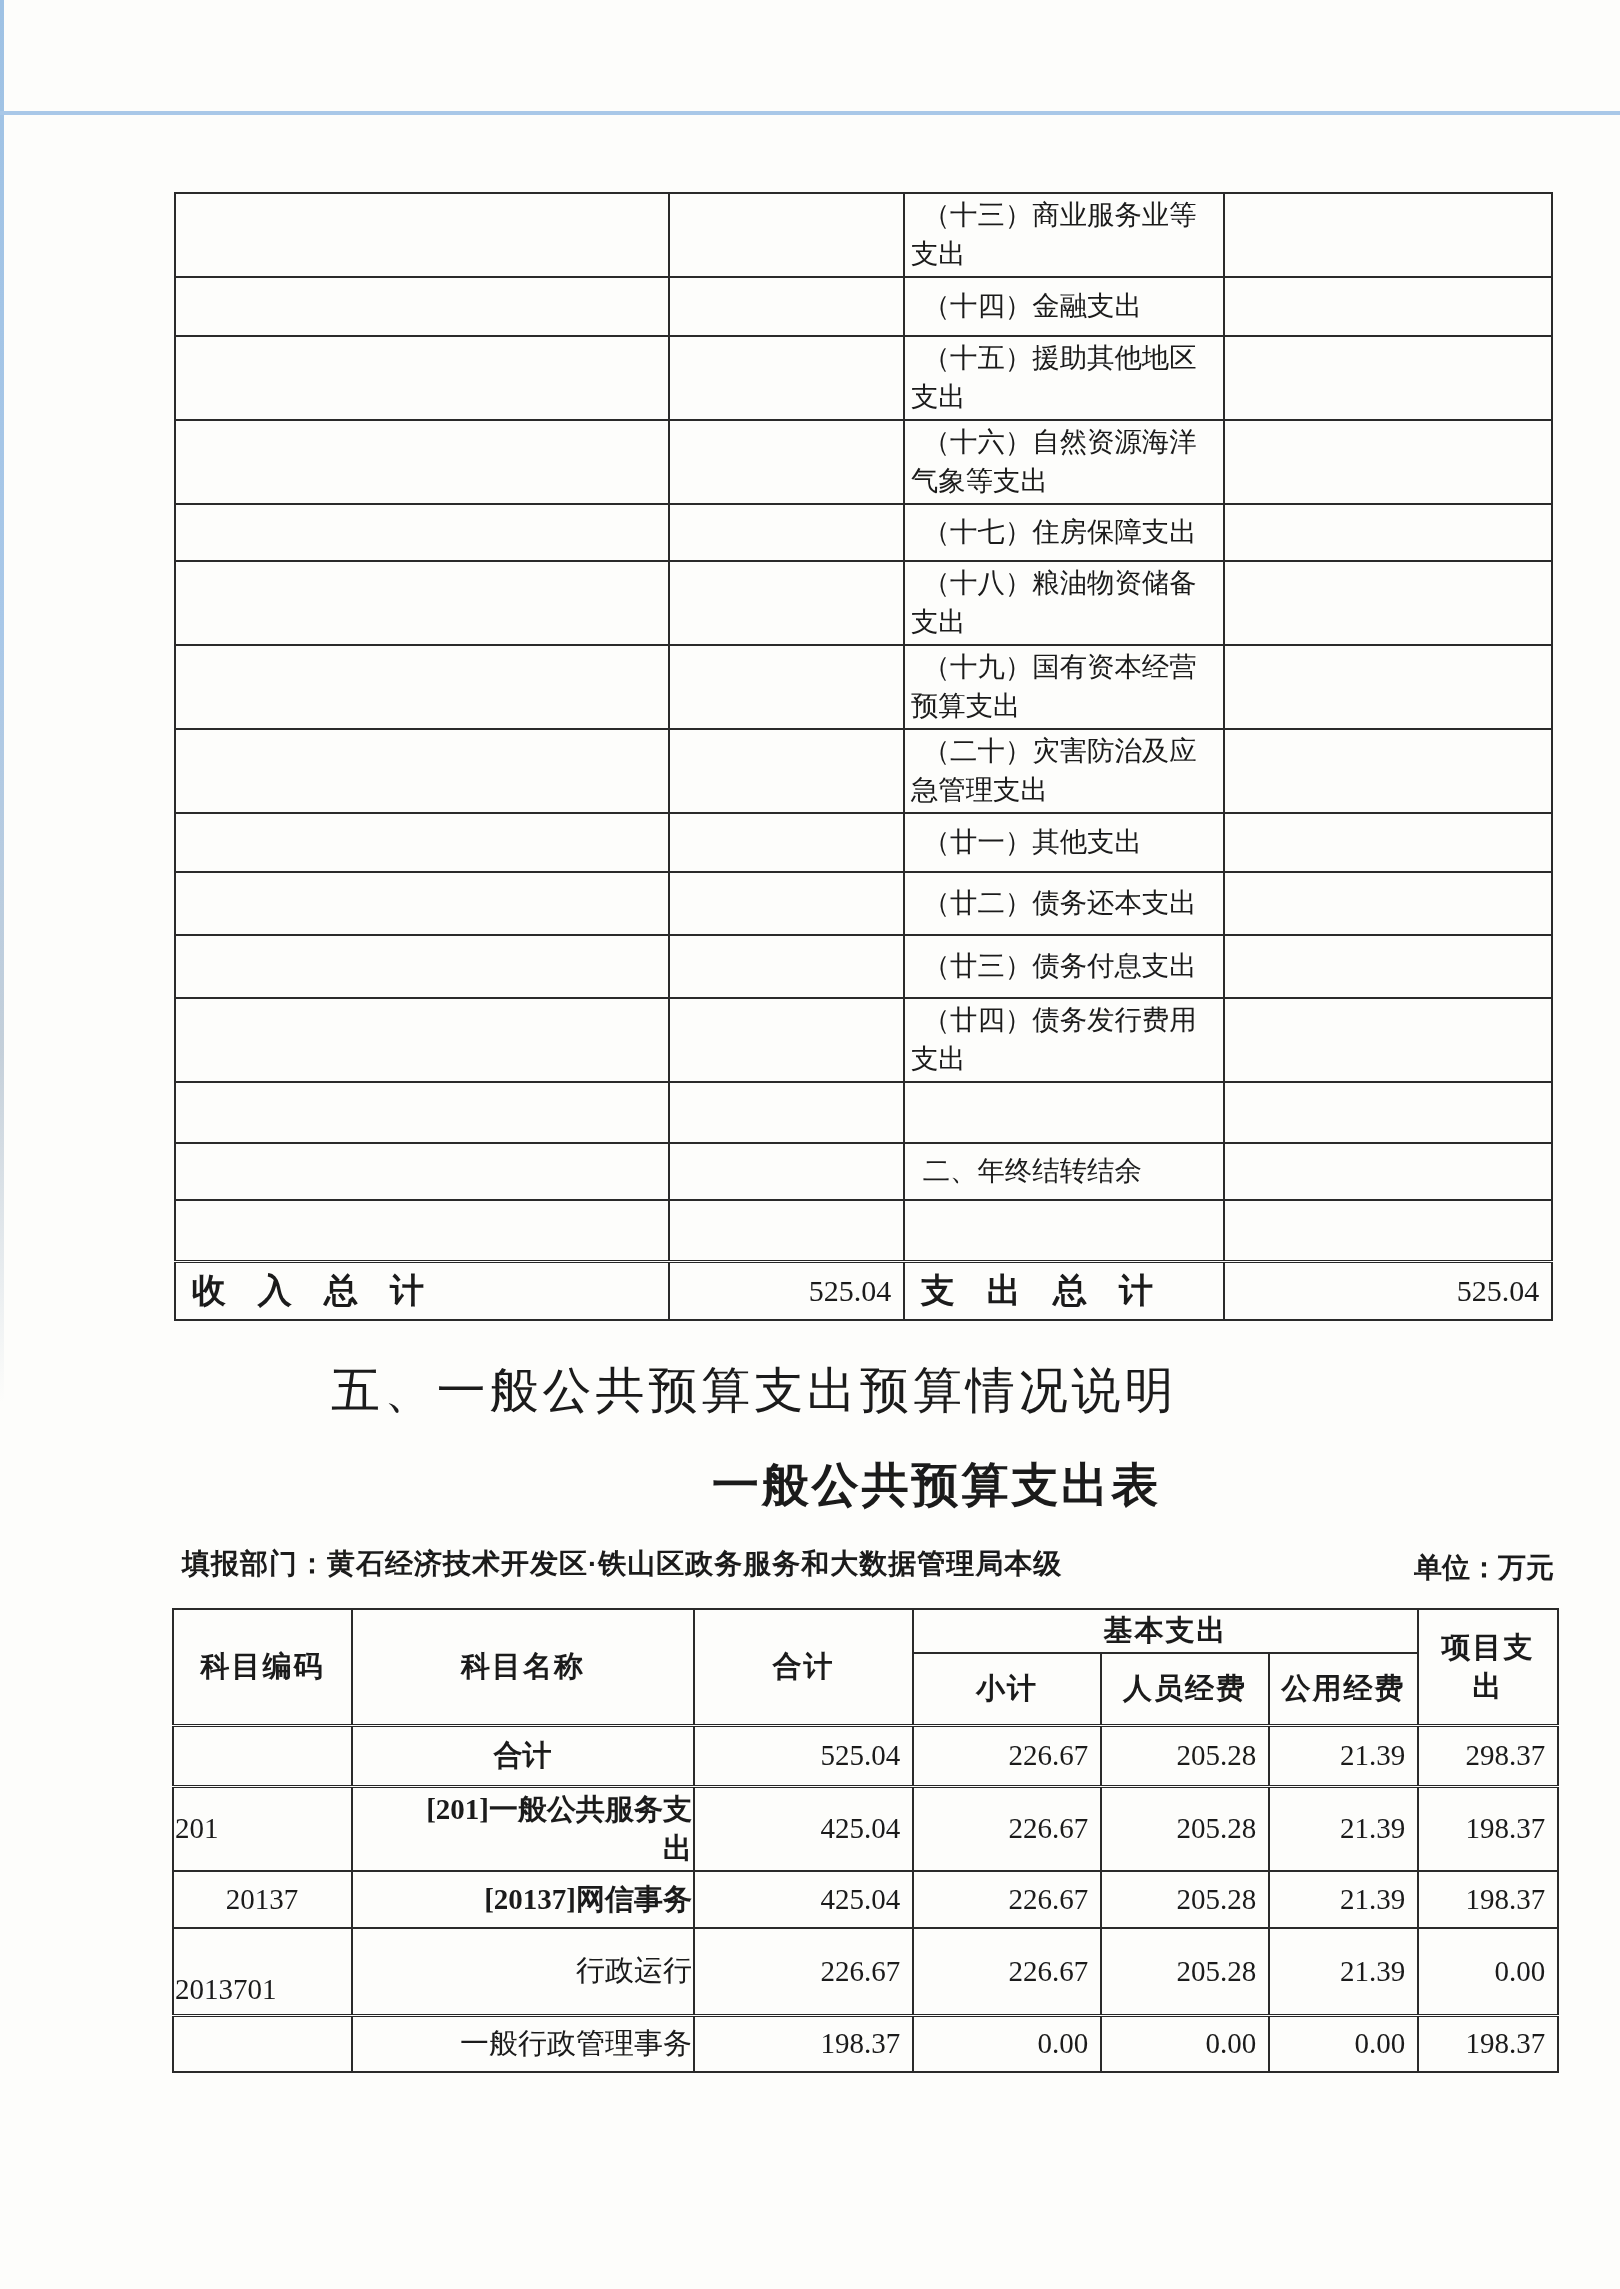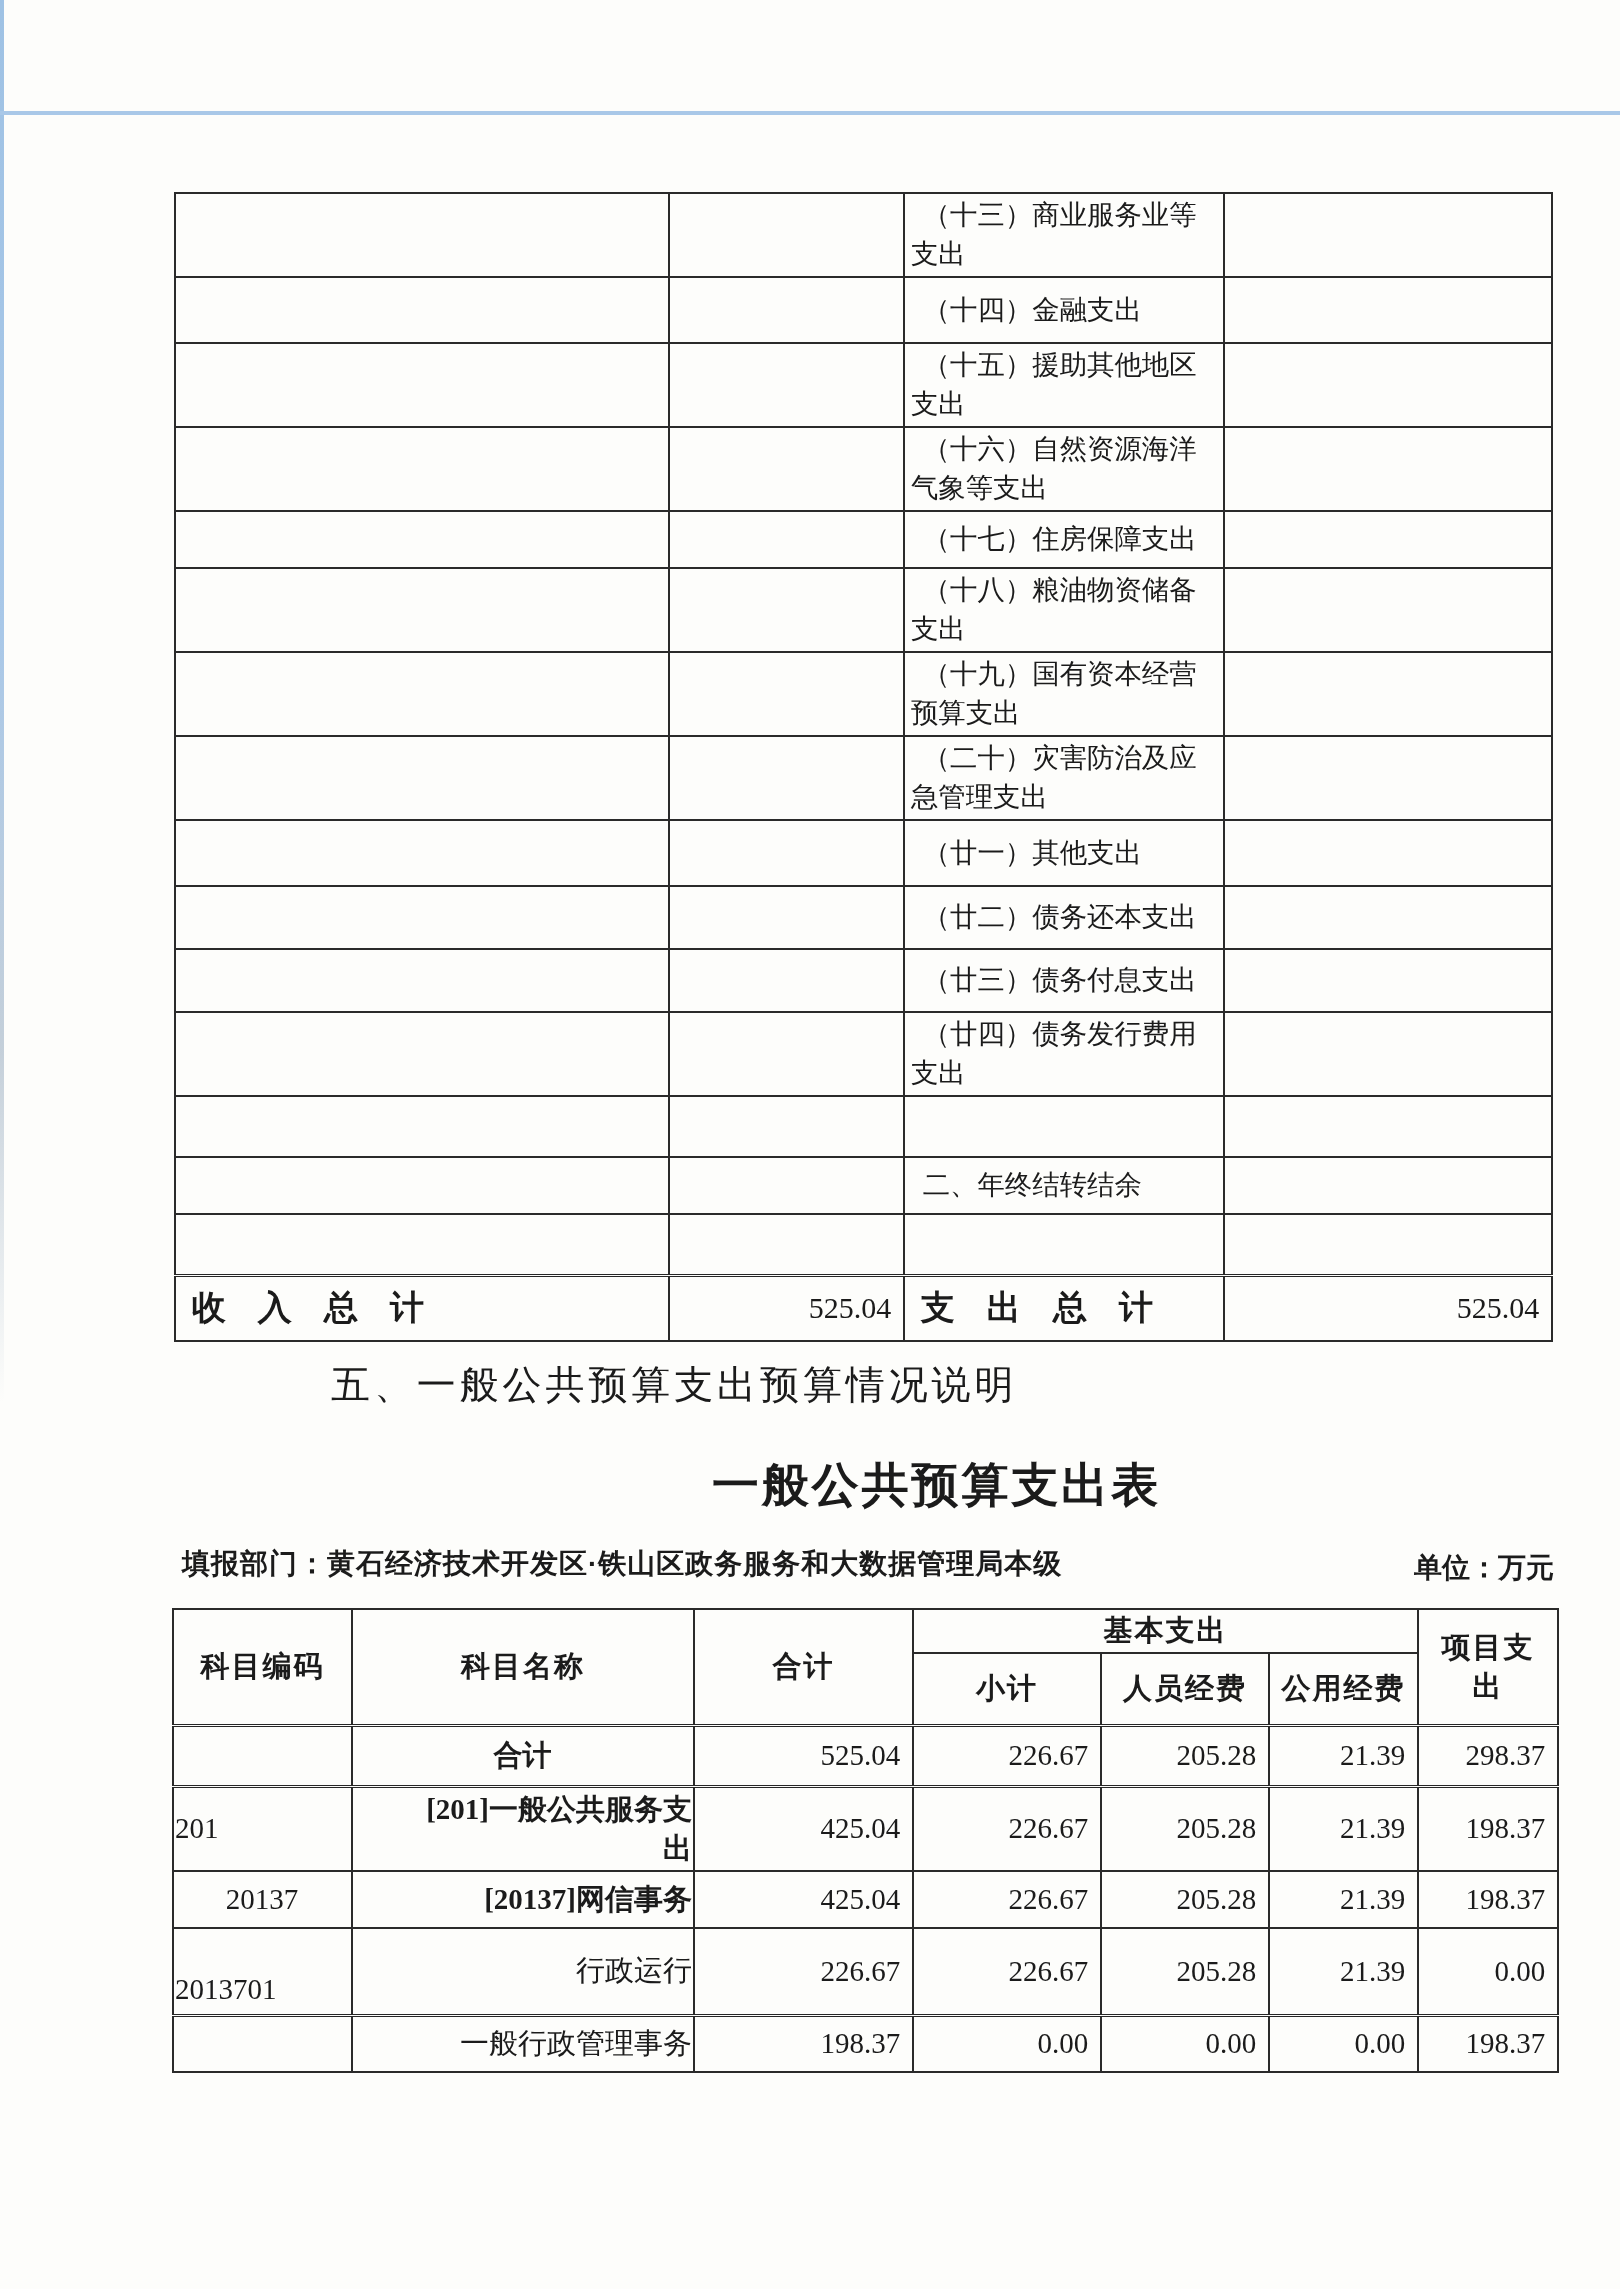--- a/index.html
+++ b/index.html
@@ -39,28 +39,28 @@
     letter-spacing:11.8px; padding-left:15.7px;
     white-space:nowrap;
   }
   .t1 .num{
     font-size:30px; text-align:right; padding-right:11.8px;
     font-family:"Liberation Serif", serif;
   }
   .t1 tr.dtop td{border-top:3.9px double #262626;}
 
   
-  .rh45{height:44px}.rh58{height:57px}.rh60{height:66px}.rh62{height:61px}
+  .rh45{height:44px}.rh58{height:57px}.rh60{height:59px}.rh62{height:61px}
   .rh64{height:63px}.rh84{height:82px}.rh86{height:84px}.rh87{height:85px}
   .rh88{height:72px}.rh89{height:87px}
 
   
   .sec-heading{
     position:absolute; left:331px; top:1358px;
-    font-size:39px; letter-spacing:3.9px;
+    font-size:49px; letter-spacing:3.9px;
     font-family:"Liberation Serif", serif;
   }
   .table-title{
     position:absolute; left:712px; top:1454px;
     font-size:47px; font-weight:700; letter-spacing:2.9px;
     font-family:"Liberation Sans", sans-serif;
   }
   .dept{
     position:absolute; left:182px; top:1545px;
     font-size:28px; font-weight:600; letter-spacing:1px;

